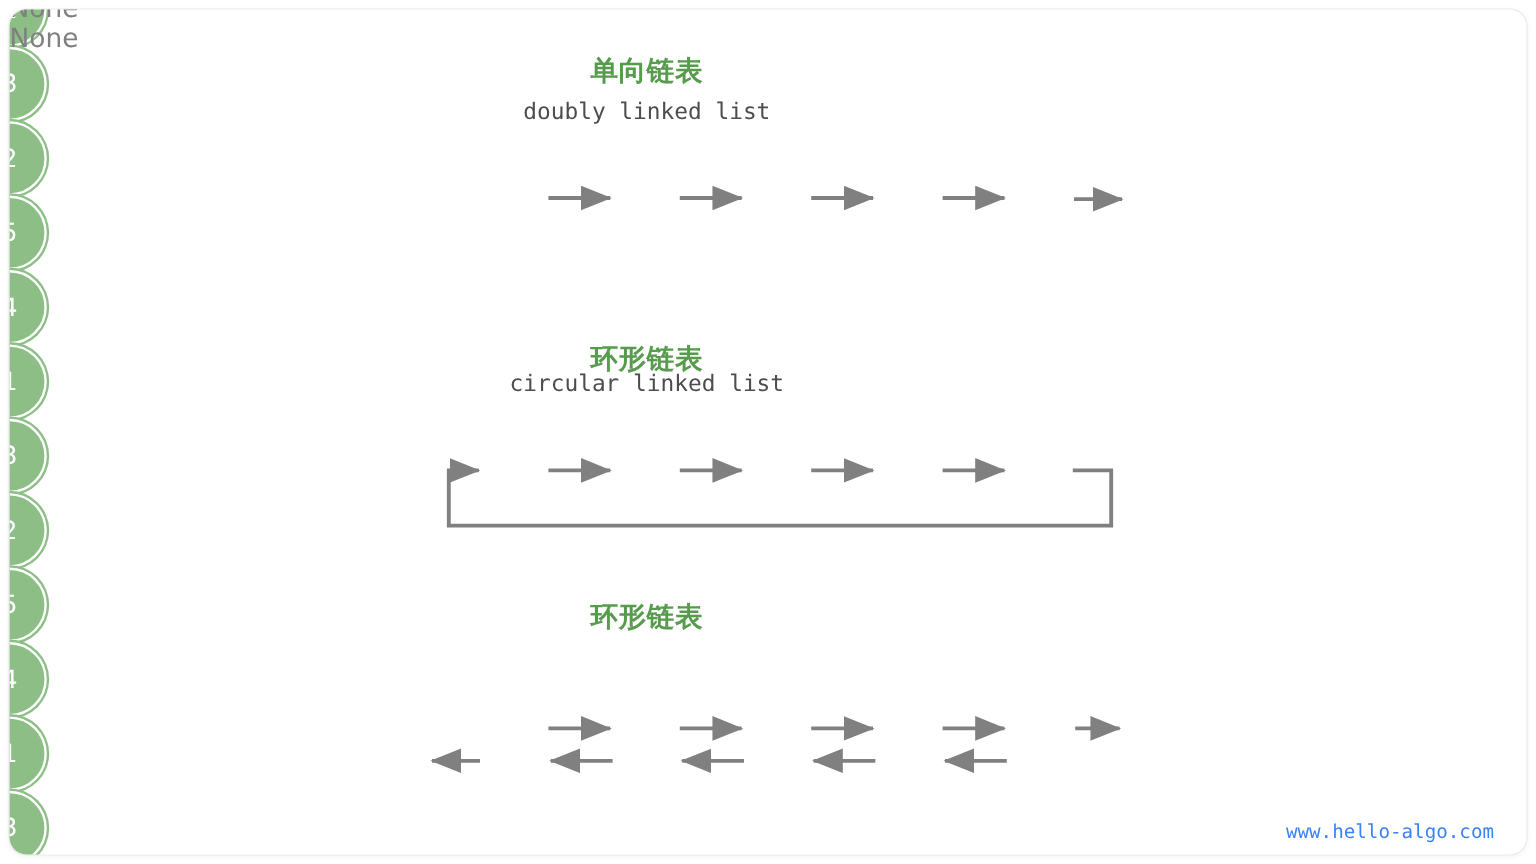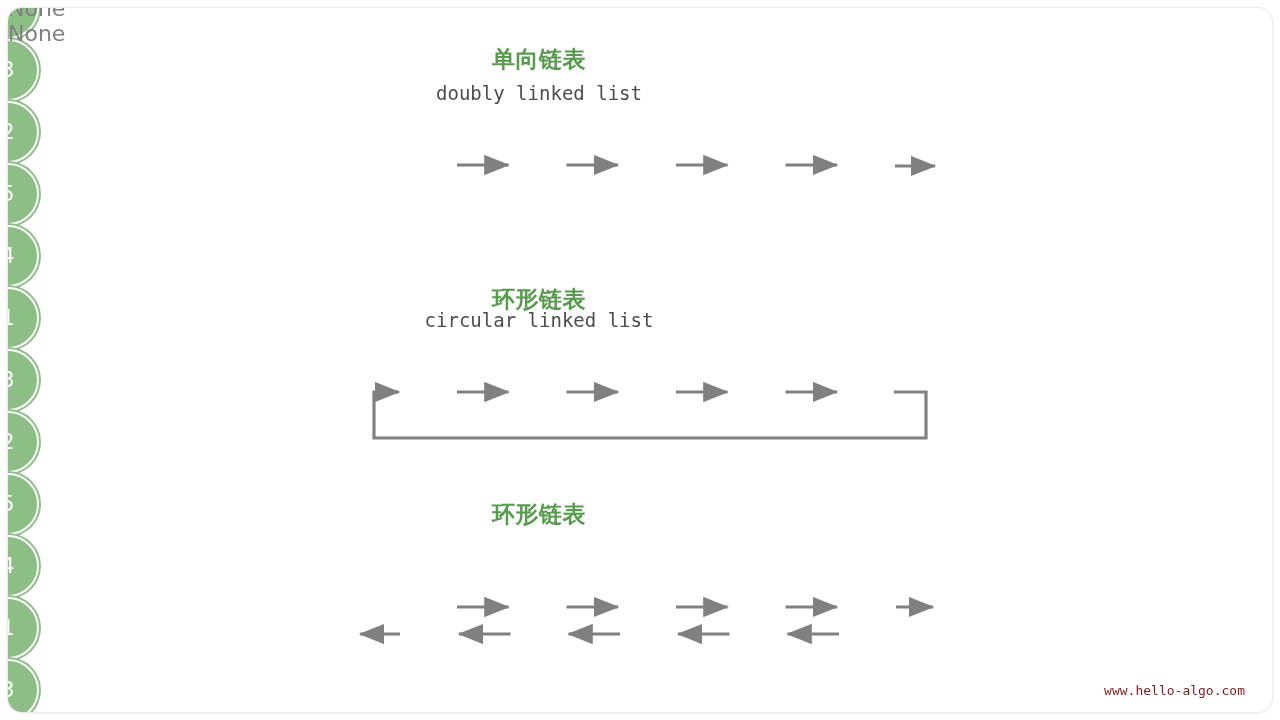--- a/index.html
+++ b/index.html
@@ -69,22 +69,22 @@
   .none-label {
     color: #808080;
     font-size: 22px;
     font-family: "DejaVu Sans", sans-serif;
     white-space: nowrap;
     transform: translateY(-50%);
   }
   .none-label.right { transform: translateY(-50%); }
 
   .watermark {
-    color: #7f1d1d;
-    font-size: 13px;
+    color: #3b82f6;
+    font-size: 16px;
     font-family: "DejaVu Sans Mono", monospace;
     white-space: nowrap;
     transform: translateX(-100%);
   }
   svg.links {
     position: absolute;
     left: 0; top: 0;
     width: 1280px; height: 720px;
     pointer-events: none;
   }

